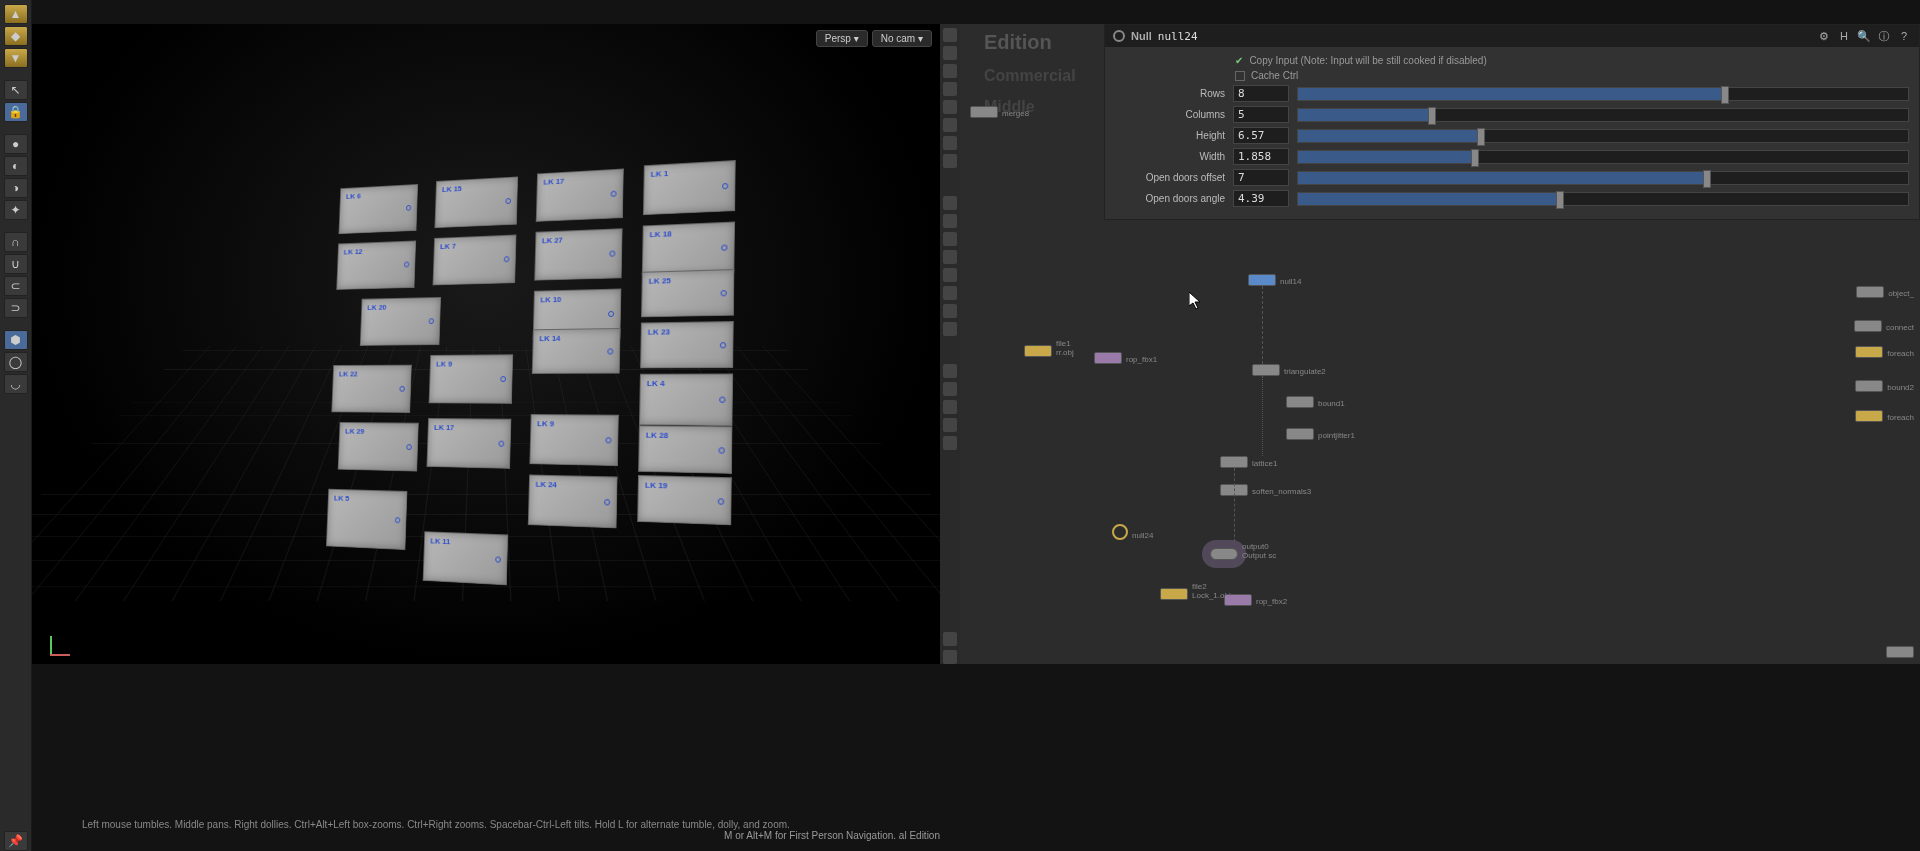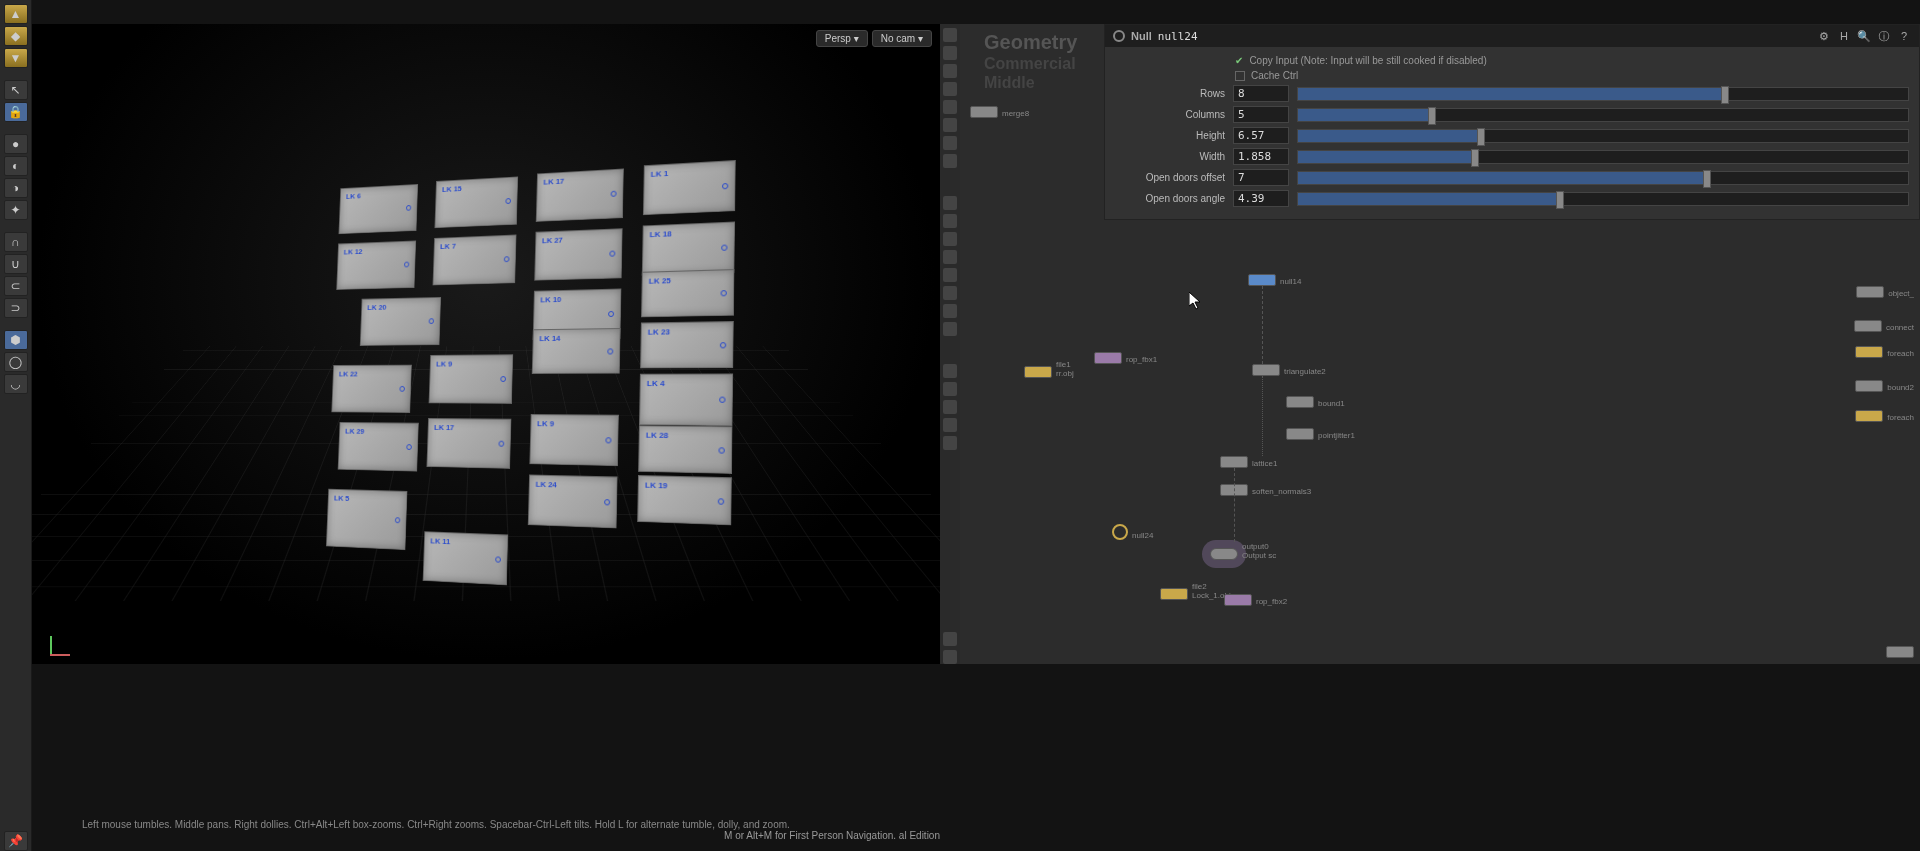--- a/index.html
+++ b/index.html
@@ -29,21 +29,21 @@
 .statusbar { position:absolute; left:82px; bottom:10px; right:980px; font-size:10px; color:#888; white-space:nowrap; }
 .statusbar .r { float:right; color:#999; }
 
 
 .rtools { position:absolute; left:940px; top:24px; width:20px; height:640px; background:#2a2a2a; display:flex; flex-direction:column; align-items:center; padding-top:4px; gap:4px; }
 .rtools .t { width:14px; height:14px; background:#444; border-radius:2px; cursor:pointer; }
 
 
 .network { position:absolute; left:960px; top:24px; right:0; height:640px; background:#2c2c2c; overflow:hidden; }
 .network .context { position:absolute; left:24px; top:6px; font-size:20px; font-weight:bold; color:#555; line-height:1.2; }
-.network .context .l2 { font-size:16px; color:#444; }
+.network .context .l2 { font-size:16px; color:#444;margin-top:12px; }
 .network .node { position:absolute; display:flex; align-items:flex-end; gap:4px; }
 .network .node .body { width:28px; height:12px; background:#888; border:1px solid #555; border-radius:2px; }
 .network .node .body.gold { background:#c9a84a; }
 .network .node .body.purple { background:#9a7aa8; }
 .network .node .body.ring { background:transparent; border:2px solid #c9a84a; border-radius:50%; width:16px; height:16px; }
 .network .node .nm { font-size:8px; color:#888; white-space:nowrap; }
 .network .wire { position:absolute; border-left:1px dashed #555; }
 
 
 .params { position:absolute; left:1104px; top:24px; right:0; background:#323232; border:1px solid #222; padding:6px 10px 10px 10px; z-index:5; }
@@ -226,34 +226,34 @@
   <div class="t"></div>
   <div class="t"></div>
   <div class="t"></div>
   <div style="flex:1"></div>
   <div class="t"></div>
   <div class="t"></div>
 </div>
 
 <div class="network">
   <div class="context">
-    <div>Geometry</div>
+    <div>Edition</div>
     <div class="l2">Commercial</div>
     <div class="l2">Middle</div>
   </div>
 
   <div class="node" style="left:10px; top:82px">
     <div class="body"></div>
       <span class="nm">merge8</span>
   </div>
   <div class="node" style="left:288px; top:250px">
     <div class="body" style="background:#5a8ac9"></div>
       <span class="nm">null14</span>
   </div>
-  <div class="node" style="left:64px; top:336px">
+  <div class="node" style="left:64px; top:315px">
     <div class="body gold"></div>
       <span class="nm"><span>file1</span><br><span>rr.obj</span></span>
   </div>
   <div class="node" style="left:134px; top:328px">
     <div class="body purple"></div>
       <span class="nm">rop_fbx1</span>
   </div>
   <div class="node" style="left:292px; top:340px">
     <div class="body"></div>
       <span class="nm">triangulate2</span>

